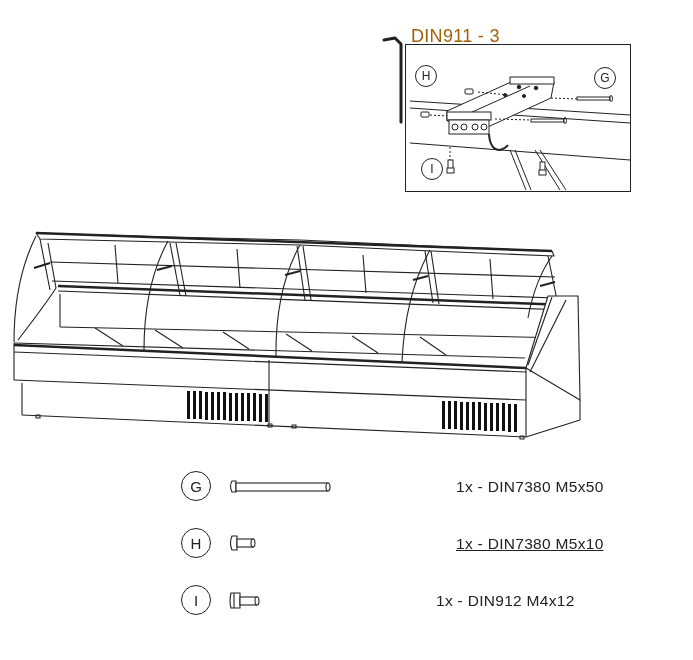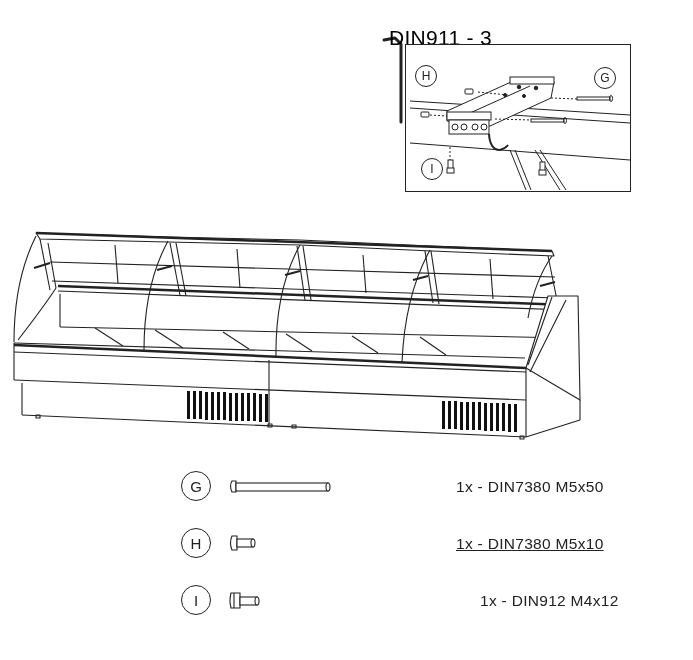--- a/index.html
+++ b/index.html
@@ -1,18 +1,18 @@
 <!DOCTYPE html>
 <html><head>
 <meta charset="utf-8">
 <style>
   html, body { margin:0; padding:0; background:#ffffff; }
   body { width:693px; height:660px; position:relative; overflow:hidden; font-family:"Liberation Sans", sans-serif; color:#1a1a1a; }
   .abs { position:absolute; }
-  .detail-title { left:389px; top:26px; font-size:21px; letter-spacing:0.3px; color:#000000; }
+  .detail-title { left:411px; top:26px; font-size:18px; letter-spacing:0.3px; color:#a16207; }
   .detail-box { left:405px; top:44px; width:226px; height:148px; border:1.5px solid #222; box-sizing:border-box; }
   .legend-text { font-size:15.5px; color:#222; letter-spacing:0.3px; white-space:nowrap; }
   .circle-label { width:30px; height:30px; border:1.3px solid #222; border-radius:50%; box-sizing:border-box; display:flex; align-items:center; justify-content:center; font-size:15px; color:#222; background:#fff; }
   svg { position:absolute; overflow:visible; }
 </style>
 </head>
 <body>
 
 <svg width="693" height="660" style="left:0;top:0;">
   <path d="M384,40 L395,38 L401,44 L401,122" fill="none" stroke="#222" stroke-width="3" stroke-linecap="round" stroke-linejoin="round"></path>
@@ -204,13 +204,13 @@
 
 <div class="abs circle-label" style="left:181px;top:585px;">I</div>
 <svg width="40" height="22" style="left:228px;top:590px;">
   <g fill="#fff" stroke="#222" stroke-width="1.1">
     <path d="M3,3 Q1,11 3,18 L12,18 L12,3 Z"></path>
     <line x1="6" y1="3" x2="6" y2="18"></line>
     <rect x="12" y="7" width="17" height="8"></rect>
     <ellipse cx="29" cy="11" rx="2" ry="4"></ellipse>
   </g>
 </svg>
-<div class="abs legend-text" style="left:480px;top:592px;">1x - DIN912 M4x12</div>
+<div class="abs legend-text" style="left:436px;top:592px;">1x - DIN912 M4x12</div>
 
 </body></html>

